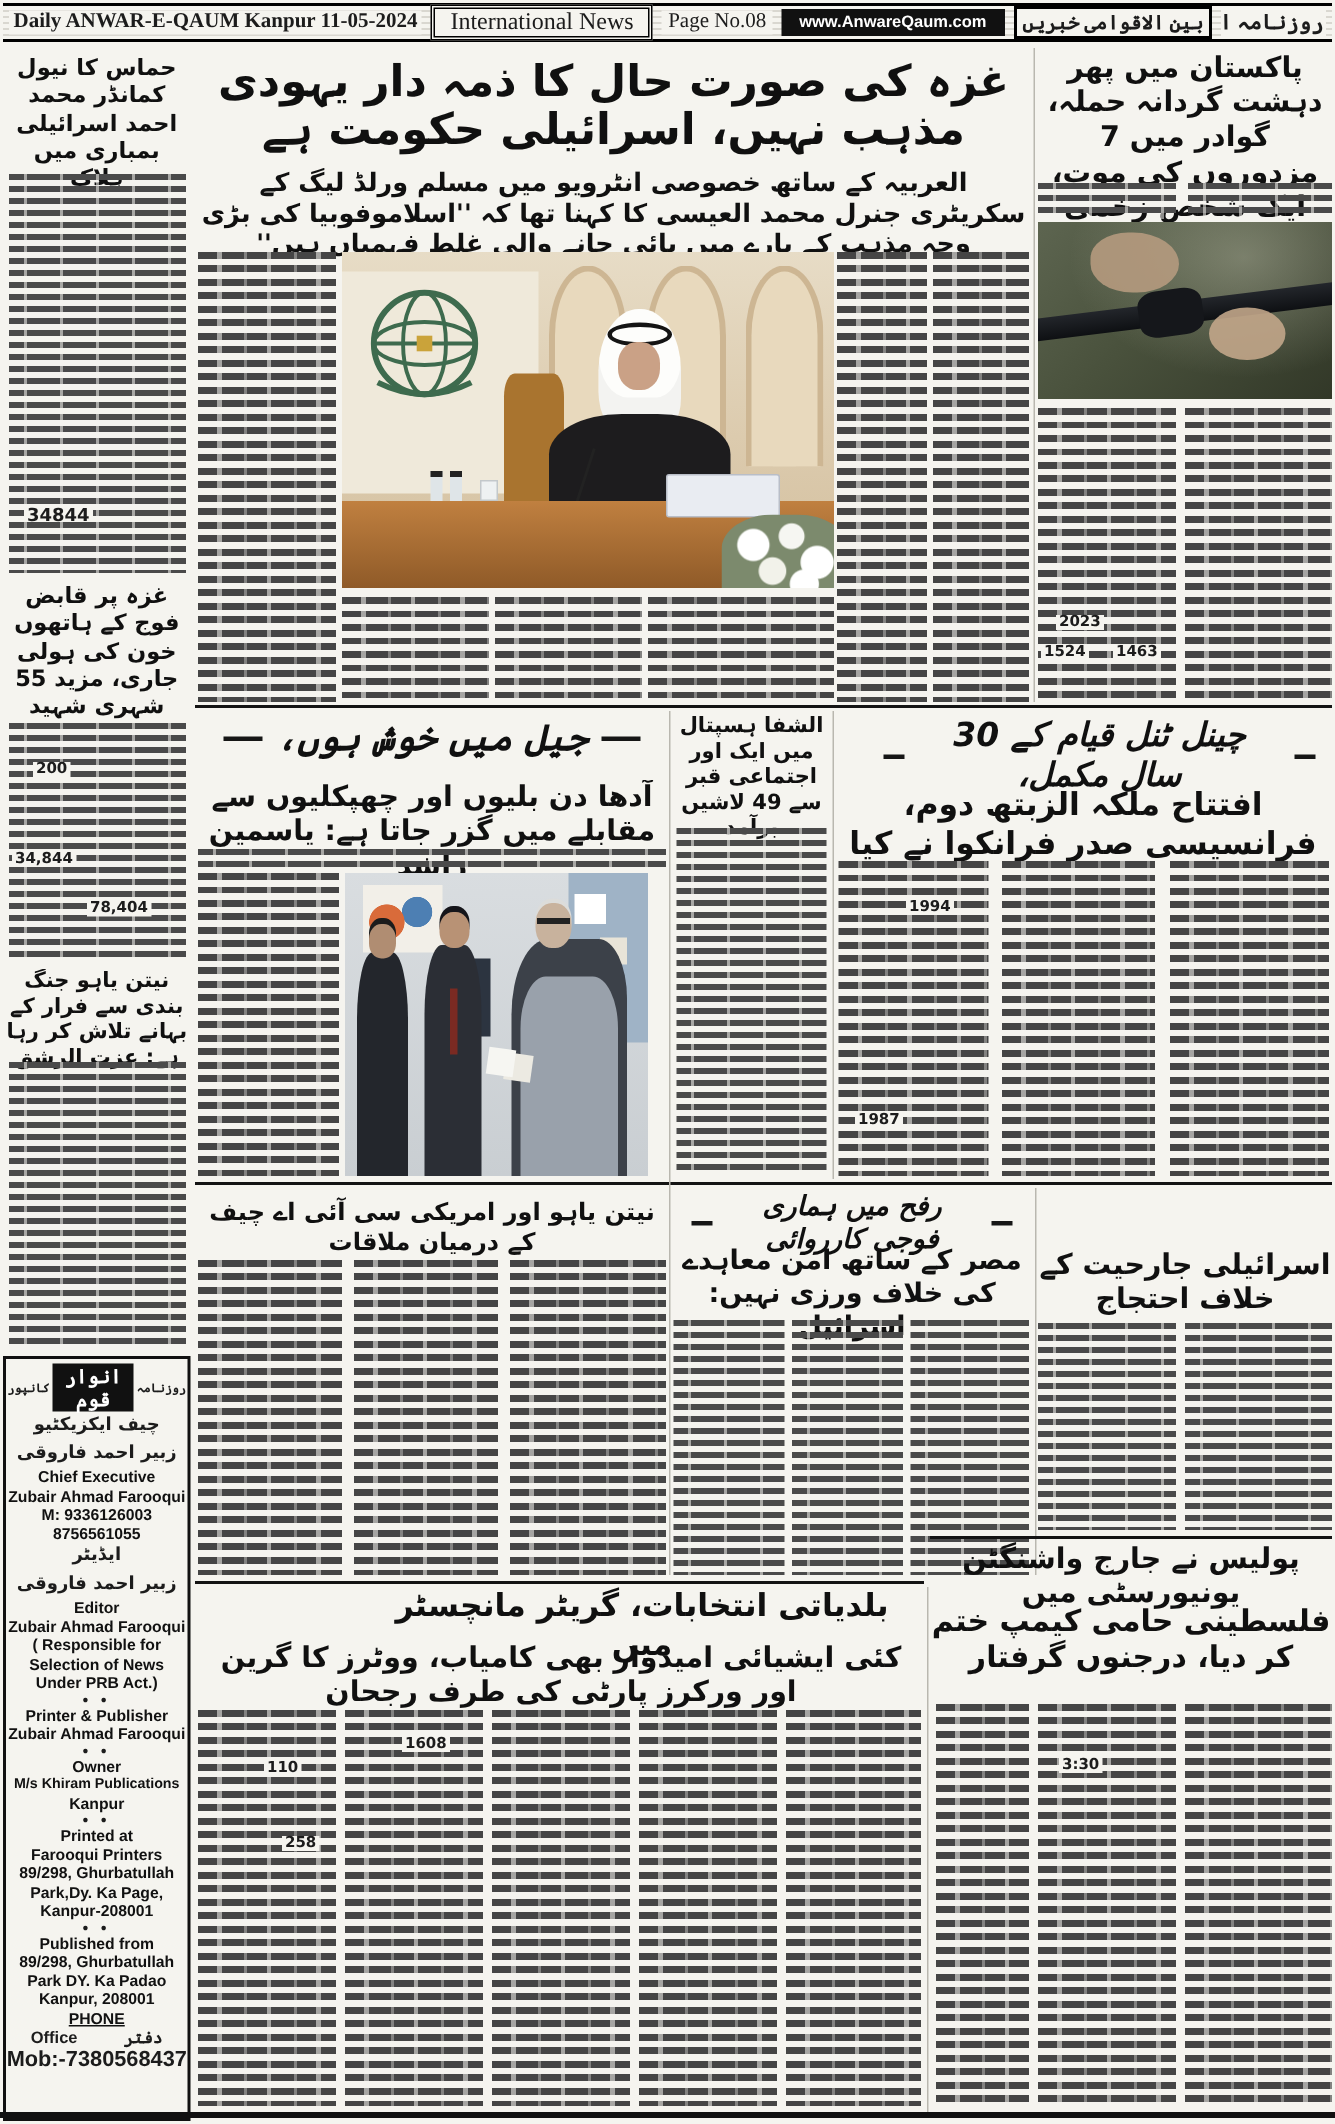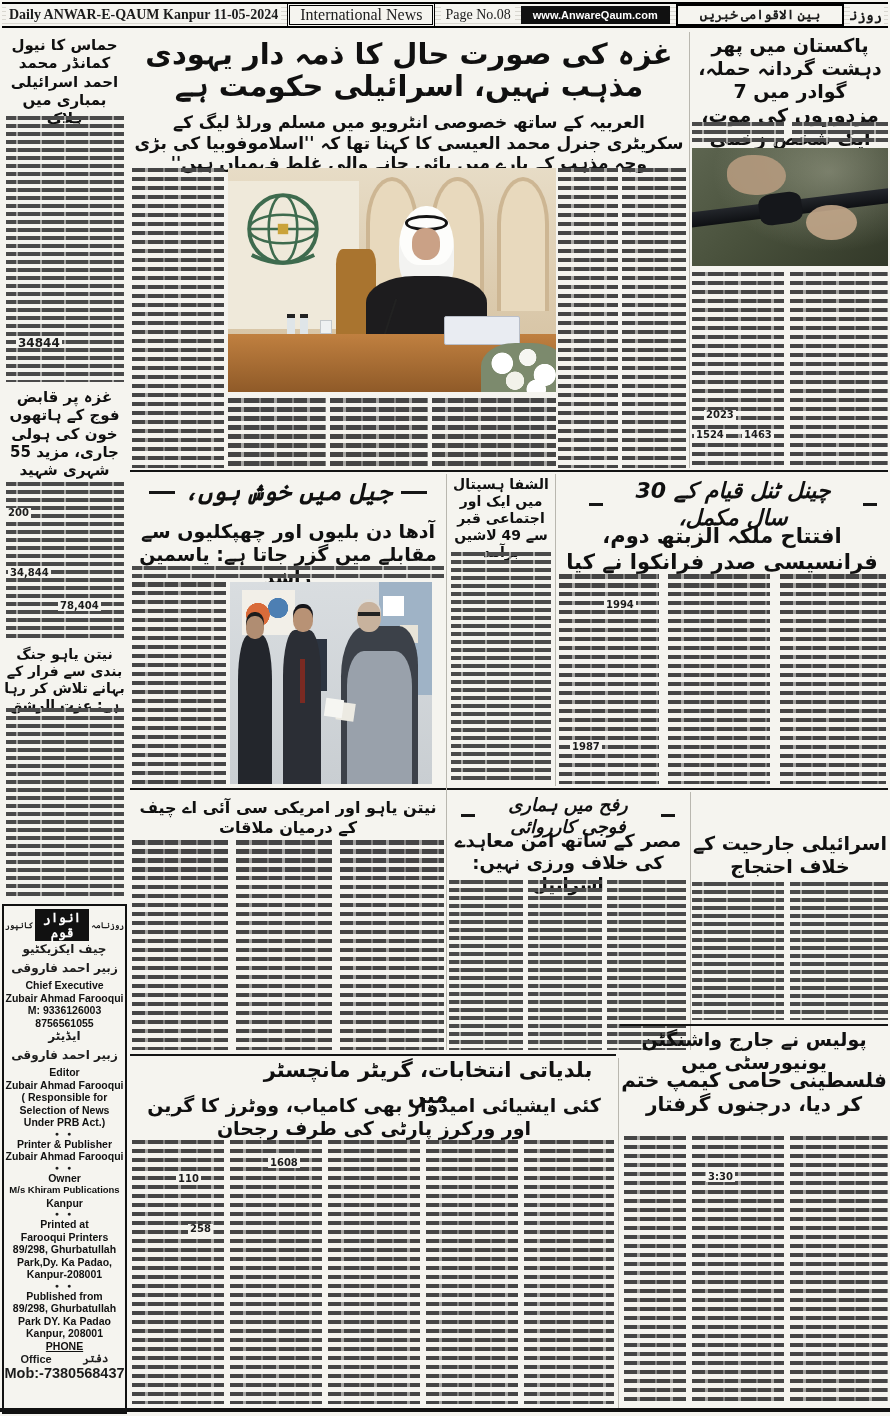--- a/index.html
+++ b/index.html
@@ -14,21 +14,21 @@
     position:absolute; left:2px; top:2px; right:2px; height:26px;
     border-top:2px solid #000; border-bottom:2px solid #000;
     background:repeating-linear-gradient(180deg,#f5f4ef 0 3px,#d9d7d0 3px 4px);
     display:flex; align-items:center; gap:6px; padding:0 4px;
     font-family:"Liberation Serif", serif;
   }
   .hdr .mast { font-size:14px; font-weight:bold; white-space:nowrap; background:#f5f4ef; padding:0 3px; }
   .hdr .intl { border:3px double #000; background:#f5f4ef; font-size:16px; padding:0 10px; white-space:nowrap; }
   .hdr .pageno { font-size:14px; background:#f5f4ef; padding:0 4px; white-space:nowrap; }
   .hdr .site { background:#111; color:#fff; font-family:"Liberation Sans",sans-serif; font-size:11px; font-weight:bold; padding:3px 12px; white-space:nowrap; }
-  .hdr .urbox { border:2px solid #000; background:#f5f4ef; font-weight:bold; font-size:13px; padding:1px 22px; direction:rtl; white-space:nowrap; }
+  .hdr .urbox { border:2px solid #000; background:#f5f4ef; font-weight:bold; font-size:13px; padding:1px 4px; direction:rtl; white-space:nowrap; }
   .hdr .nameplate { flex:1; text-align:right; direction:rtl; font-weight:bold; font-size:14px; white-space:nowrap; overflow:hidden; background:#f5f4ef; padding:0 2px;}
   
   .uhl {
     position:absolute; direction:rtl; text-align:center; font-weight:bold; color:#101010;
     font-family:"DejaVu Sans","Liberation Sans",sans-serif; line-height:1.22; overflow:hidden;
   }
   .dashline { display:flex; align-items:center;font-style:italic; }
   .dashline::before, .dashline::after { content:""; flex:1 0 14px; height:3px; background:#161616; margin:0 9px; }
   
   .sim {
@@ -126,21 +126,21 @@
   </div>
 
   <div class="uhl" style="left:4px; top:36px; width:121px; font-size:15px;">حماس کا نیول کمانڈر محمد احمد اسرائیلی بمباری میں ہلاک</div>
   <div class="sim fine" style="left:6px; top:116px; width:118px; height:266px;"></div>
   <span class="chip" style="left:16px; top:338px; font-size:12px;">34844</span>
 
   <div class="uhl" style="left:4px; top:388px; width:121px; font-size:15px;">غزہ پر قابض فوج کے ہاتھوں خون کی ہولی جاری، مزید 55 شہری شہید</div>
   <div class="sim fine" style="left:6px; top:482px; width:118px; height:158px;"></div>
   <span class="chip" style="left:8px; top:568px;">34,844</span>
   <span class="chip" style="left:58px; top:601px;">78,404</span>
-  <span class="chip" style="left:6px; top:508px;text-align:right;">200</span>
+  <span class="chip" style="left:22px; top:508px;text-align:right;">200</span>
 
   <div class="uhl" style="left:4px; top:646px; width:121px; font-size:14px;">نیتن یاہو جنگ بندی سے فرار کے بہانے تلاش کر رہا ہے: عزت الرشق</div>
   <div class="sim fine" style="left:6px; top:708px; width:118px; height:190px;"></div>
 
   <div class="uhl" style="left:132px; top:38px; width:554px; font-size:29px; line-height:1.12;">غزہ کی صورت حال کا ذمہ دار یہودی مذہب نہیں، اسرائیلی حکومت ہے</div>
   <div class="uhl" style="left:132px; top:112px; width:554px; font-size:17px; font-weight:bold;">العربیہ کے ساتھ خصوصی انٹرویو میں مسلم ورلڈ لیگ کے سکریٹری جنرل محمد العیسی کا کہنا تھا کہ ''اسلاموفوبیا کی بڑی وجہ مذہب کے بارے میں پائی جانے والی غلط فہمیاں ہیں''</div>
 
   <div class="photo ph-mwl" style="left:228px; top:168px; width:328px; height:224px;">
     <div class="wall"></div>
     <div class="arch" style="left:42%;"></div>
@@ -297,21 +297,21 @@
     <div class="i-en">Printer &amp; Publisher</div>
     <div class="i-en">Zubair Ahmad Farooqui</div>
     <div class="i-dots">● ●</div>
     <div class="i-en">Owner</div>
     <div class="i-en" style="font-size:9.5px;">M/s Khiram Publications</div>
     <div class="i-en">Kanpur</div>
     <div class="i-dots">● ●</div>
     <div class="i-en">Printed at</div>
     <div class="i-en">Farooqui Printers</div>
     <div class="i-en">89/298, Ghurbatullah</div>
-    <div class="i-en">Park,Dy. Ka Padao,</div>
+    <div class="i-en">Park,Dy. Ka Page,</div>
     <div class="i-en">Kanpur-208001</div>
     <div class="i-dots">● ●</div>
     <div class="i-en">Published from</div>
     <div class="i-en">89/298, Ghurbatullah</div>
     <div class="i-en">Park DY. Ka Padao</div>
     <div class="i-en">Kanpur, 208001</div>
     <div class="i-en i-under">PHONE</div>
     <div class="i-office">
       <span>Office</span>
       <span dir="rtl">دفتر</span>

